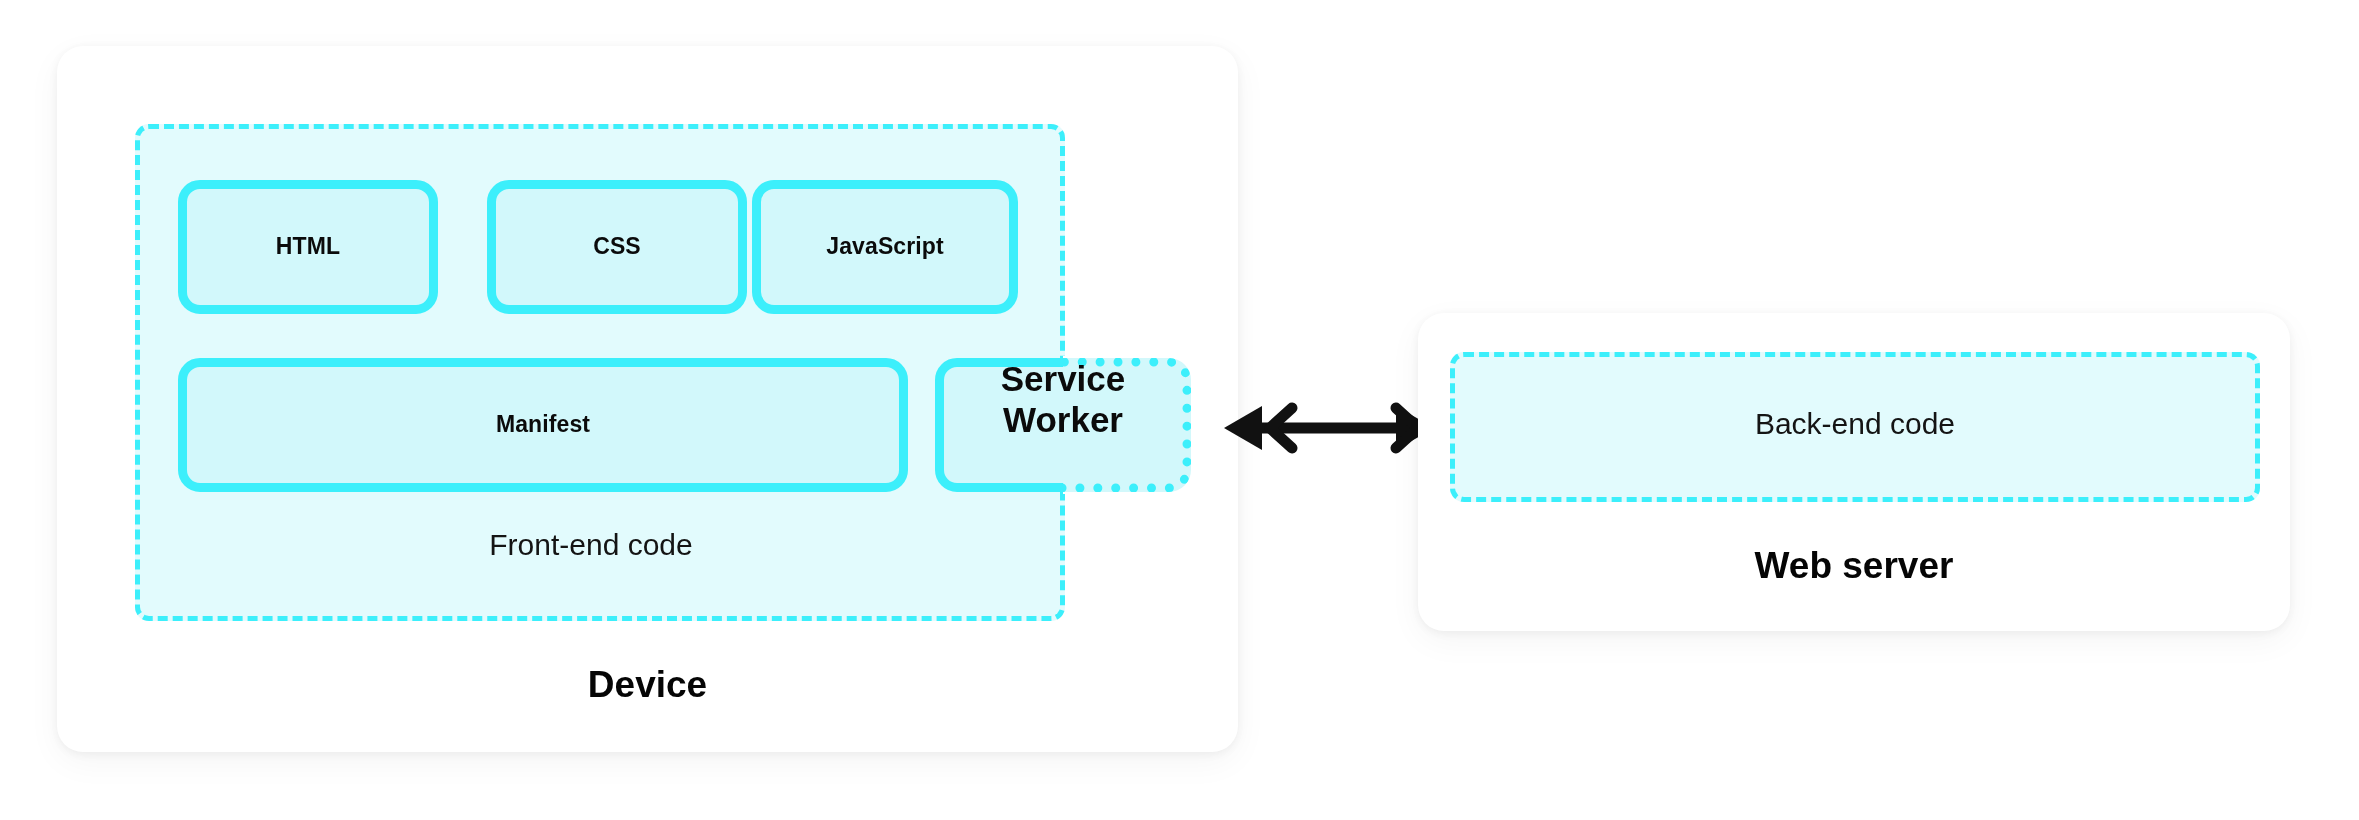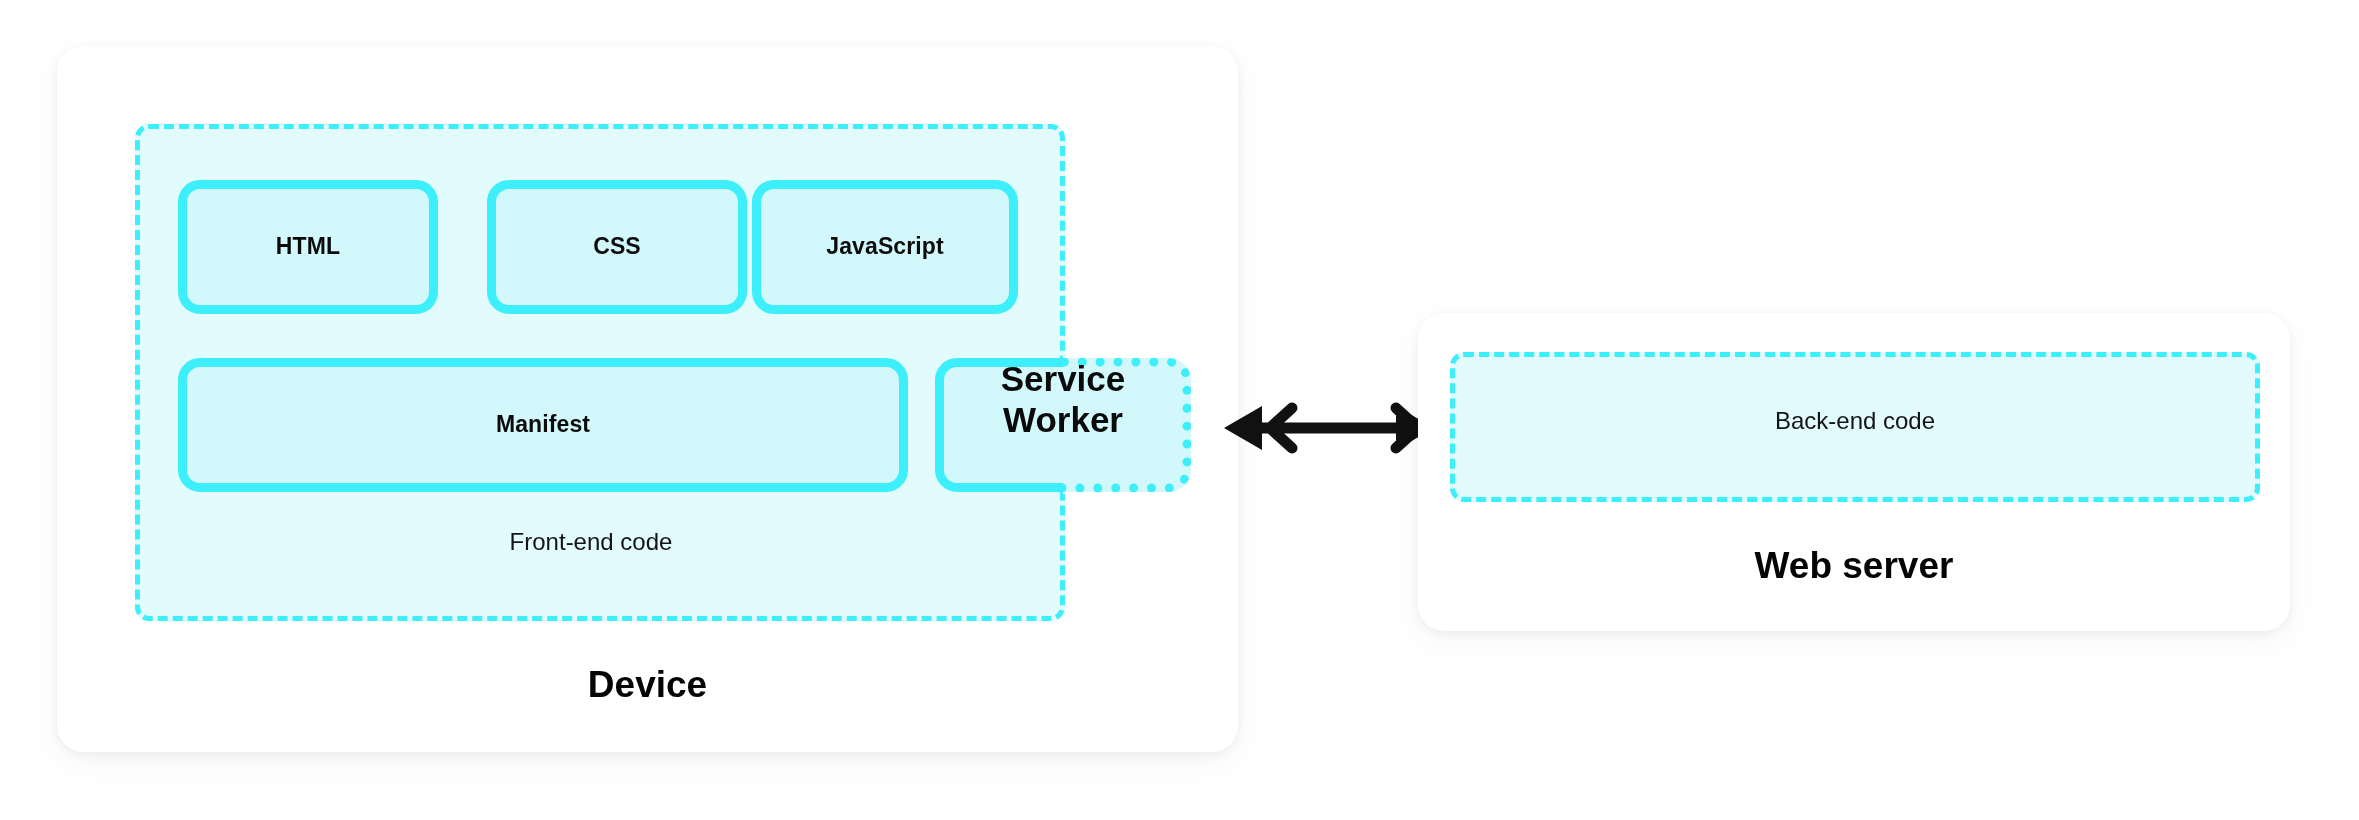--- a/index.html
+++ b/index.html
@@ -144,21 +144,21 @@
     text-align: center;
     font-size: 35px;
     font-weight: bold;
     color: #0b0b0b;
     line-height: 1.18;
   }
 
   
   .region-label {
     position: absolute;
-    font-size: 24px;
+    font-size: 30px;
     font-weight: normal;
     color: #141414;
     text-align: center;
     white-space: nowrap;
   }
   #frontend-label { left: 135px; top: 528px; width: 912px; }
   #backend-label  { left: 1450px; top: 407px; width: 810px; }
 
   
   .card-title {

